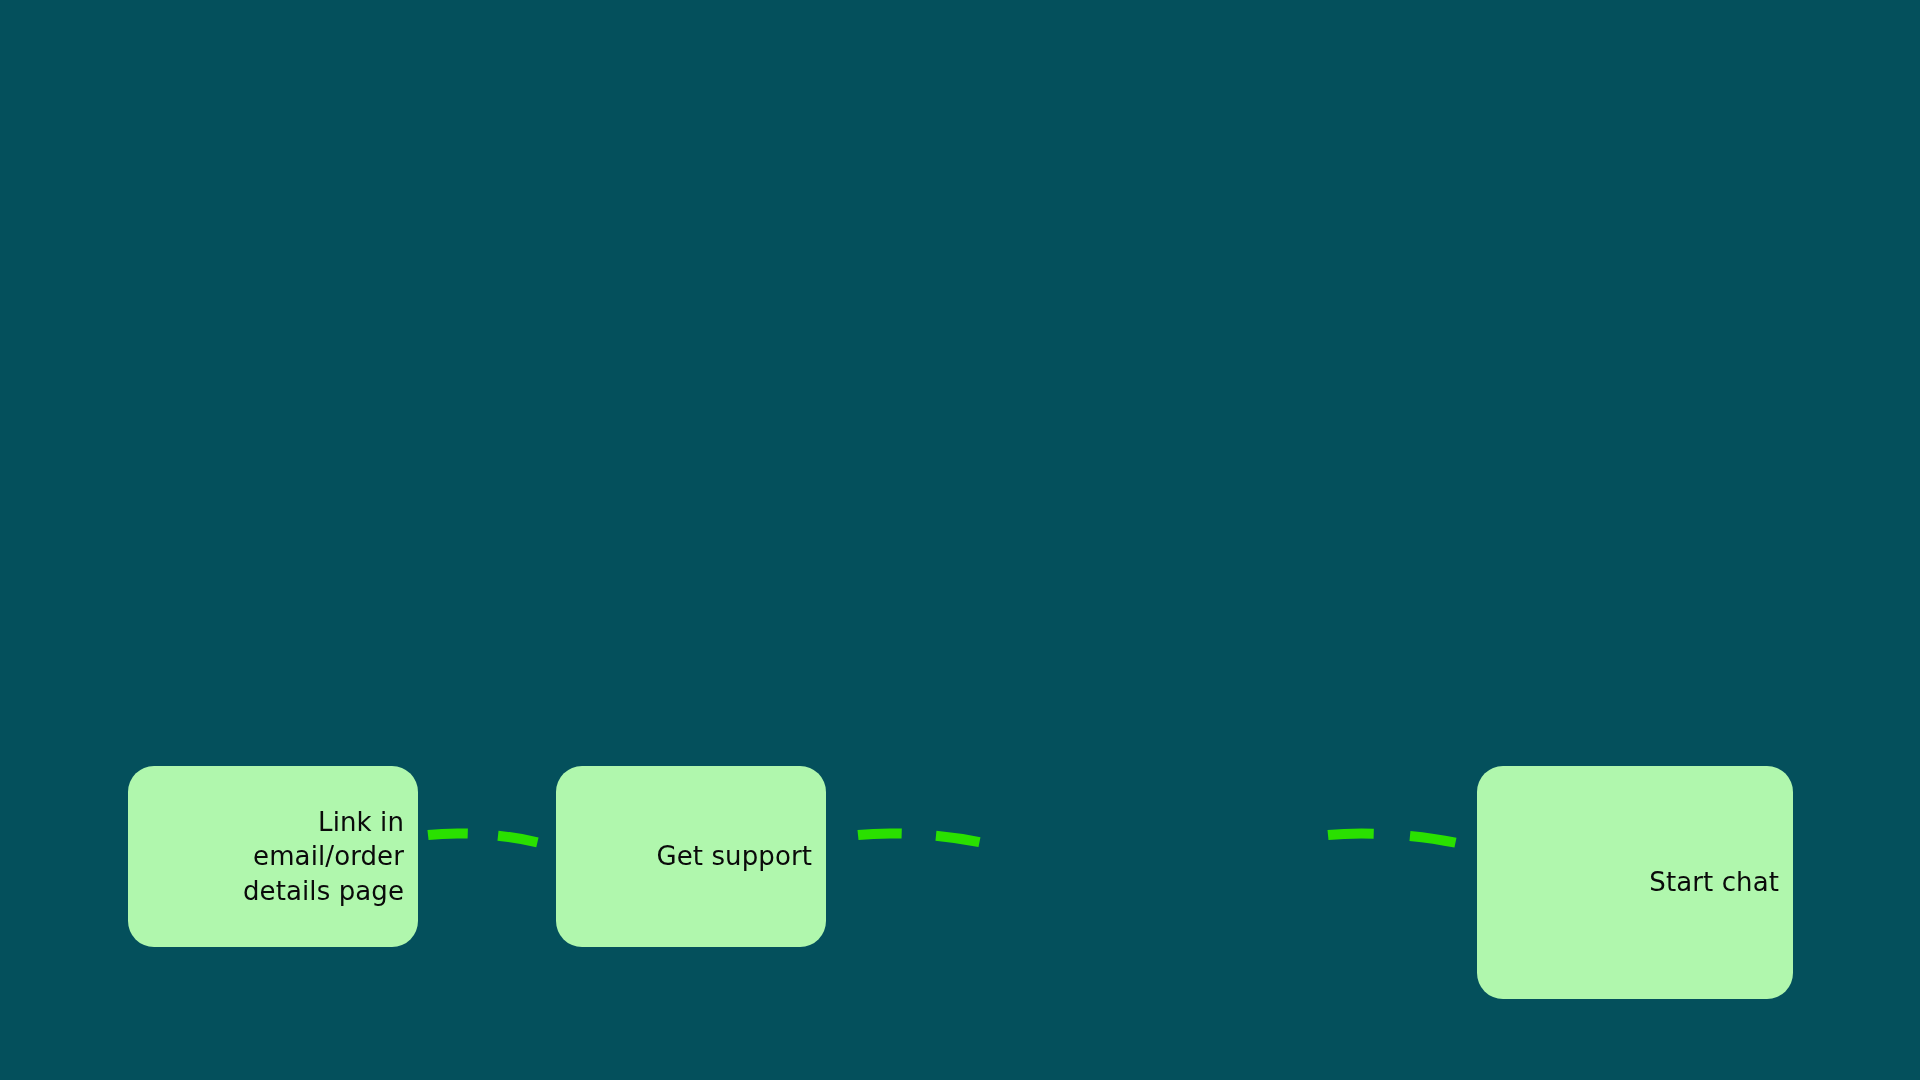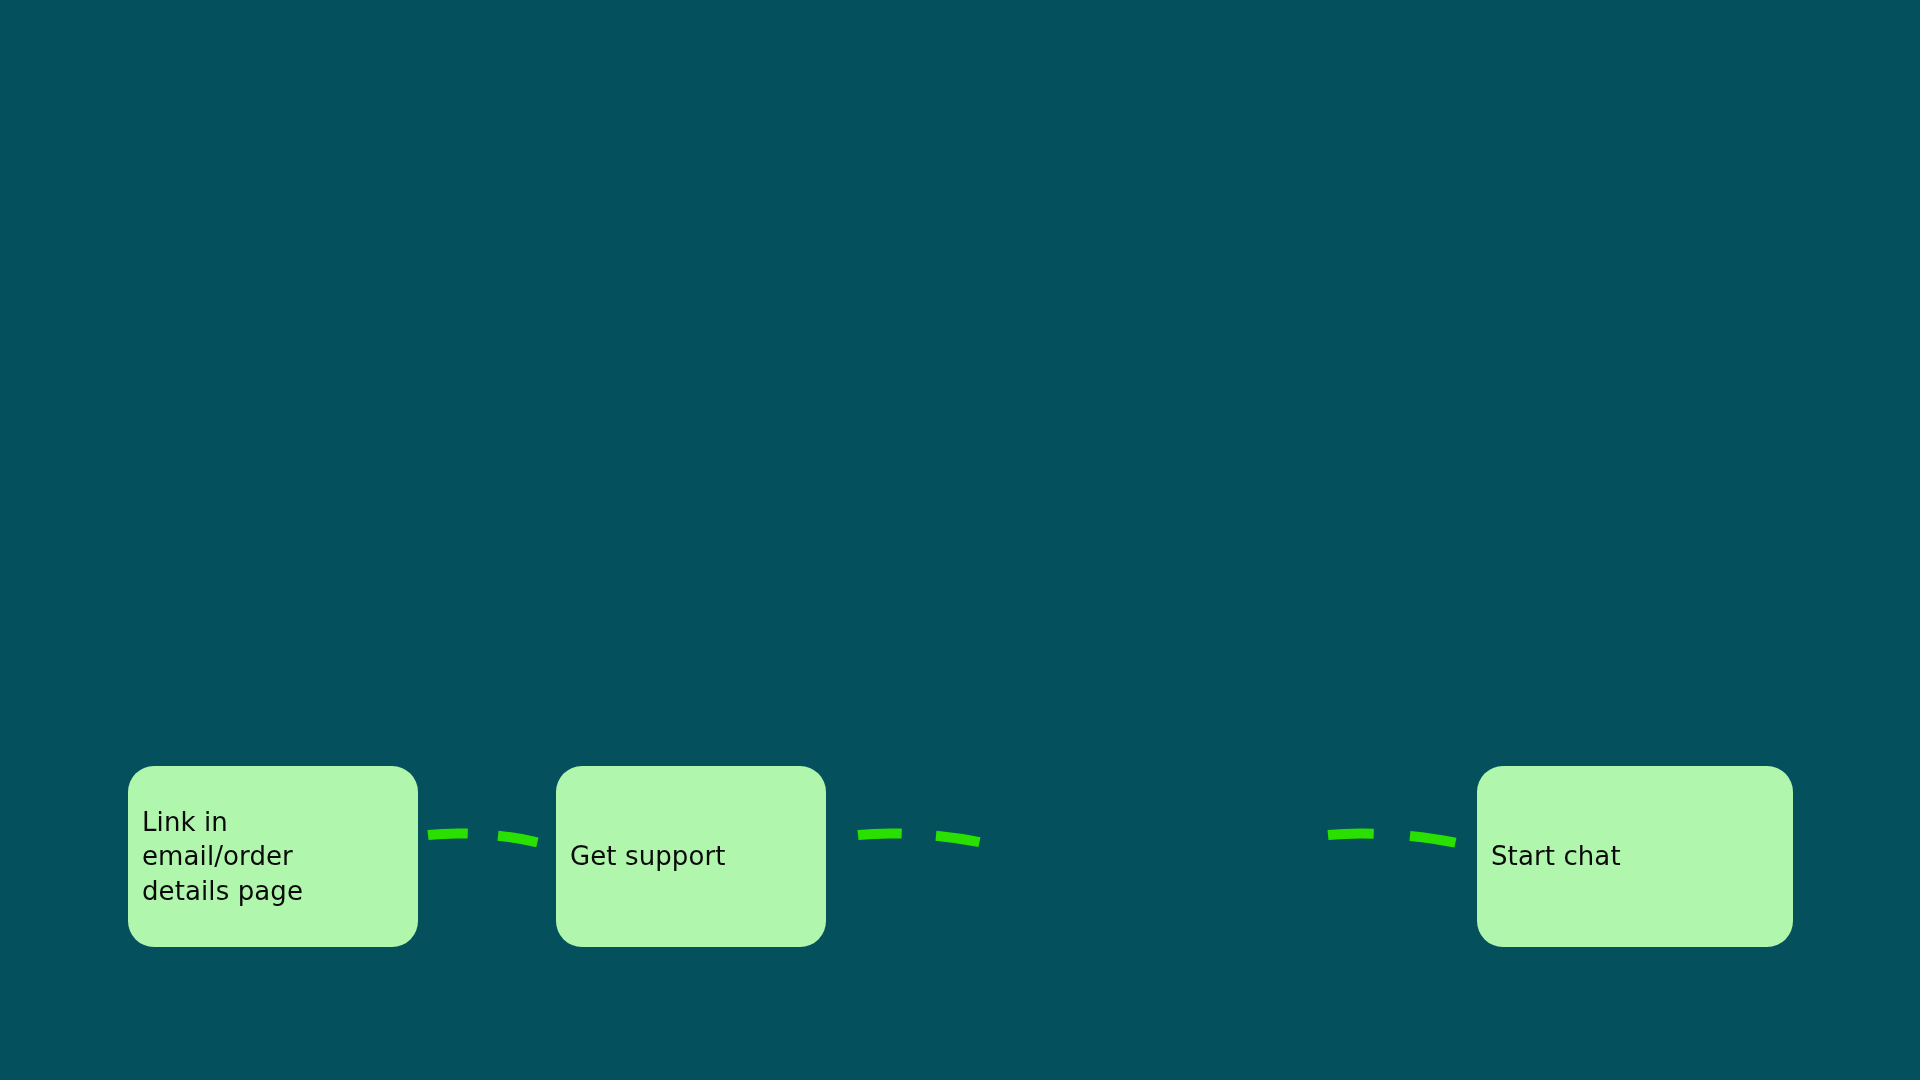--- a/index.html
+++ b/index.html
@@ -31,21 +31,21 @@
   }
 
   
   .node {
     position: absolute;
     box-sizing: border-box;
     border-radius: 26px;
     display: flex;
     align-items: center;
     justify-content: center;
-    text-align: left;
+    text-align: right;
     color: #0a0a0a;
     font-family: "DejaVu Sans", sans-serif;
     font-size: 26px;
     line-height: 1.32;
     letter-spacing: 0.1px;
     padding: 6px 14px;
   }
 
   .node-normal {
     background: #b0f7ad;
@@ -55,21 +55,21 @@
     background: #22e000;
     border: 7px solid #c2f7c0;
     border-radius: 30px;
     box-shadow: 0 0 10px 3px rgba(190, 248, 188, 0.85);
   }
 
   
   #node-0 { left: 128px;  top: 383px;  width: 290px; height: 181px; }
   #node-1 { left: 556px;  top: 383px;  width: 270px; height: 181px; }
   #node-2 { left: 1002px; top: 378px;  width: 312px; height: 190px; }
-  #node-3 { left: 1477px; top: 383px;  width: 316px; height: 181px; }
+  #node-3 { left: 1477px; top: 383px;  width: 316px; height: 233px; }
 
   .node-label {
     display: block;
     width: 100%;
     white-space: pre-line;
   }
 
   
   .connector {
     position: absolute;

